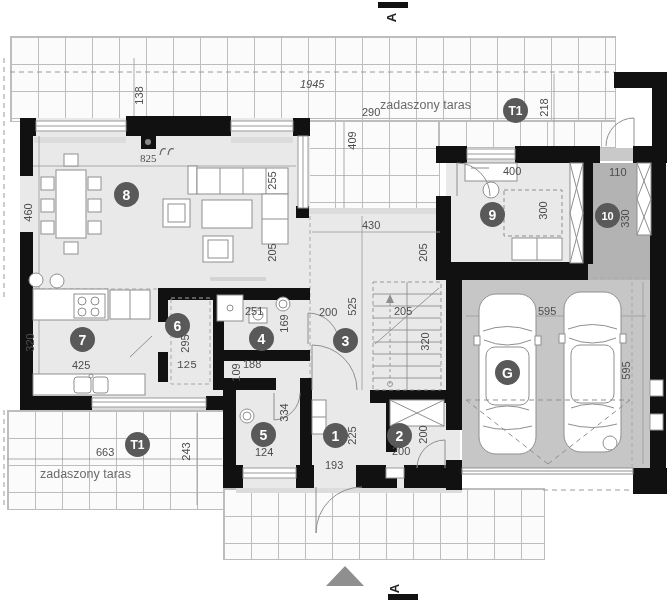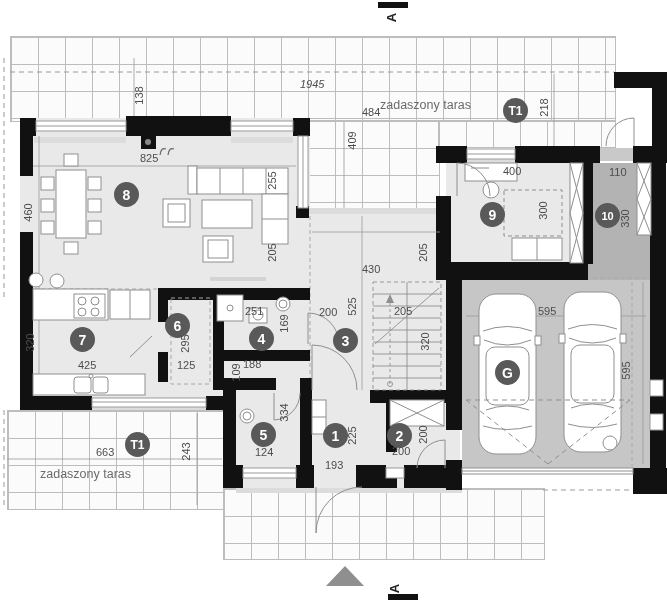--- a/index.html
+++ b/index.html
@@ -322,45 +322,45 @@
   <div class="badge" style="left:165px;top:313px;">6</div>
   <div class="badge" style="left:249px;top:326px;">4</div>
   <div class="badge" style="left:333px;top:328px;">3</div>
   <div class="badge" style="left:251px;top:422px;">5</div>
   <div class="badge" style="left:323px;top:423px;">1</div>
   <div class="badge" style="left:387px;top:423px;">2</div>
   <div class="badge" style="left:495px;top:360px;">G</div>
 
   <span class="vdim" style="left:119px;top:89px;">138</span>
   <span class="dim" style="left:300px;top:78px;font-style:italic;">1945</span>
-  <span class="dim" style="left:362px;top:106px;">484</span>
+  <span class="dim" style="left:362px;top:106px;">290</span>
   <span class="vdim" style="left:332px;top:134px;">409</span>
   <span class="vdim" style="left:524px;top:101px;">218</span>
 
-  <span class="dim" style="left:140px;top:152px;">825</span>
+  <span class="dim" style="left:140px;top:152px;font-family:Liberation Serif, serif;">825</span>
   <span class="vdim" style="left:8px;top:206px;">460</span>
   <span class="vdim" style="left:252px;top:174px;">255</span>
   <span class="vdim" style="left:252px;top:246px;">205</span>
 
-  <span class="dim" style="left:362px;top:219px;margin-top:44px;">430</span>
+  <span class="dim" style="left:362px;top:219px;">430</span>
   <span class="vdim" style="left:403px;top:246px;">205</span>
   <span class="dim" style="left:319px;top:306px;">200</span>
   <span class="vdim" style="left:332px;top:300px;">525</span>
   <span class="dim" style="left:394px;top:305px;">205</span>
   <span class="vdim" style="left:405px;top:335px;">320</span>
 
   <span class="dim" style="left:503px;top:165px;">400</span>
   <span class="vdim" style="left:523px;top:204px;">300</span>
   <span class="dim" style="left:609px;top:166px;">110</span>
   <span class="vdim" style="left:605px;top:212px;">330</span>
 
   <span class="vdim" style="left:10px;top:336px;">320</span>
-  <span class="dim" style="left:78px;top:359px;">425</span>
+  <span class="dim" style="left:72px;top:359px;">425</span>
   <span class="vdim" style="left:165px;top:337px;">295</span>
-  <span class="dim" style="left:177px;top:359px;">125</span>
+  <span class="dim" style="left:177px;top:359px;font-family:Liberation Mono, monospace;">125</span>
 
   <span class="dim" style="left:245px;top:305px;">251</span>
   <span class="vdim" style="left:264px;top:317px;">169</span>
   <span class="dim" style="left:243px;top:358px;">188</span>
   <span class="vdim" style="left:216px;top:366px;">109</span>
   <span class="vdim" style="left:264px;top:406px;">334</span>
   <span class="dim" style="left:255px;top:446px;">124</span>
 
   <span class="vdim" style="left:332px;top:429px;">225</span>
   <span class="dim" style="left:325px;top:459px;">193</span>

